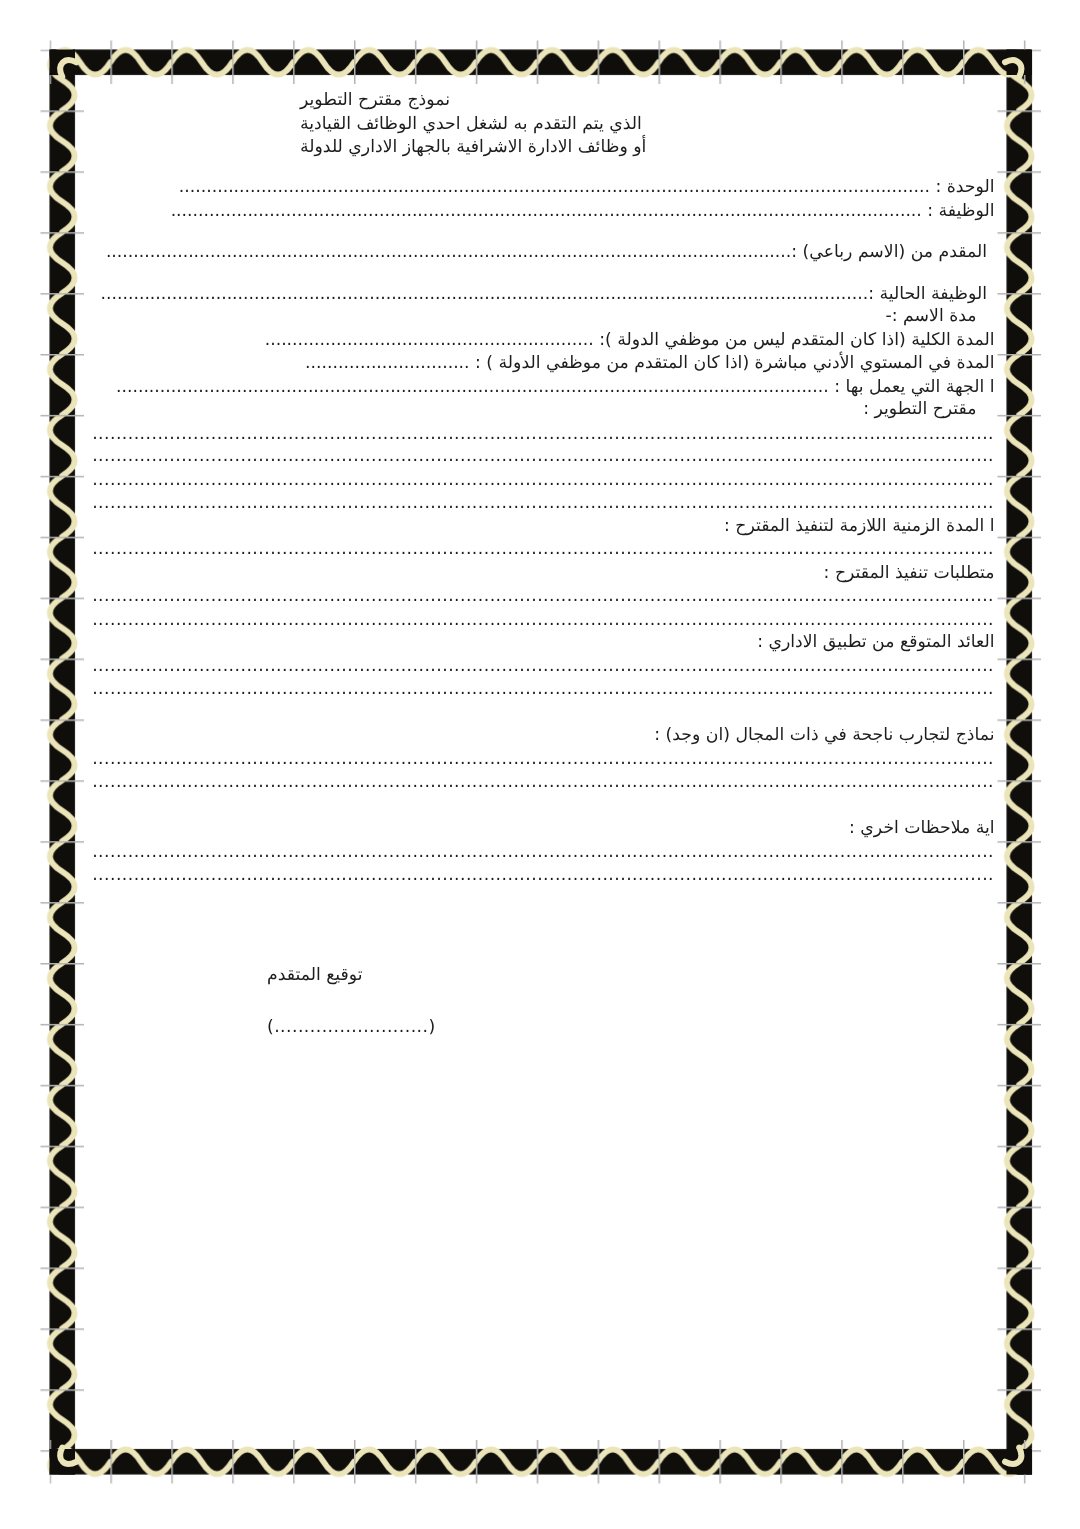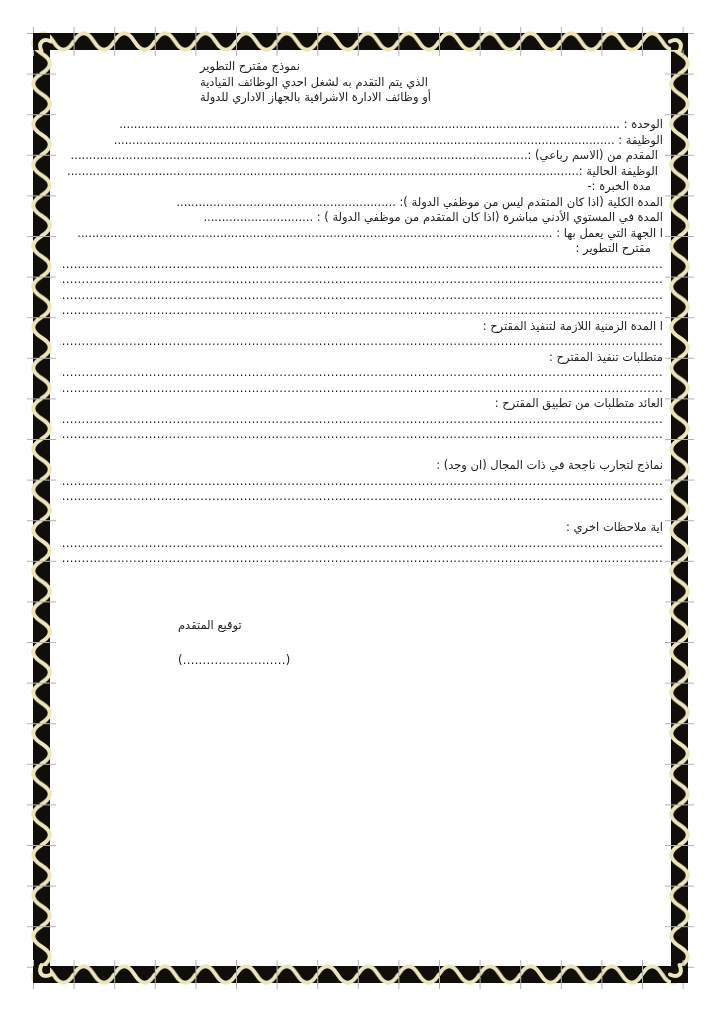--- a/index.html
+++ b/index.html
@@ -12,21 +12,21 @@
     position:absolute;left:60px;top:59px;width:603px;box-sizing:border-box;
     padding-left:140px;text-align:left;direction:rtl;
     font-size:11.5px;line-height:15.5px;white-space:nowrap;
   }
   .content{
     position:absolute;left:60px;top:117px;width:603px;
     direction:rtl;text-align:right;font-size:11.5px;line-height:15.5px;
   }
   .line{height:15.5px;white-space:nowrap;overflow:hidden;}
   .indent{padding-right:12px;box-sizing:border-box;}
-  .indent-sm{padding-right:5px;box-sizing:border-box;}
+  .indent-sm{padding-right:5px;box-sizing:border-box;margin-top:12px;}
   .dots{letter-spacing:0.3px;}
   .sig{text-align:left;padding-left:118px;box-sizing:border-box;margin-top:20px;}
 </style>
 </head>
 <body>
 
 <div class="page">
 
   <svg class="frame" width="720" height="1019">
     <defs>
@@ -68,35 +68,35 @@
     <div>نموذج مقترح التطوير</div>
     <div>الذي يتم التقدم به لشغل احدي الوظائف القيادية</div>
     <div>أو وظائف الادارة الاشرافية بالجهاز الاداري للدولة</div>
   </div>
 
   <div class="content">
     <div class="line"><span>الوحدة : </span><span class="dots">.........................................................................................................................................</span></div>
     <div class="line"><span>الوظيفة : </span><span class="dots">.........................................................................................................................................</span></div>
     <div class="line indent-sm"><span>المقدم من (الاسم رباعي) :</span><span class="dots">.............................................................................................................................</span></div>
     <div class="line indent-sm"><span>الوظيفة الحالية :</span><span class="dots">............................................................................................................................................</span></div>
-    <div class="line indent"><span>مدة الخبرة :-</span></div>
+    <div class="line indent"><span>مدة الاسم :-</span></div>
     <div class="line"><span>المدة الكلية (اذا كان المتقدم ليس من موظفي الدولة ): </span><span class="dots">............................................................</span></div>
     <div class="line"><span>المدة في المستوي الأدني مباشرة (اذا كان المتقدم من موظفي الدولة ) : </span><span class="dots">..............................</span></div>
     <div class="line"><span>ا الجهة التي يعمل بها : </span><span class="dots">..................................................................................................................................</span></div>
     <div class="line indent"><span>مقترح التطوير : </span></div>
     <div class="line"><span class="dots">..........................................................................................................................................................................</span></div>
     <div class="line"><span class="dots">..........................................................................................................................................................................</span></div>
     <div class="line"><span class="dots">..........................................................................................................................................................................</span></div>
     <div class="line"><span class="dots">..........................................................................................................................................................................</span></div>
     <div class="line"><span>ا المدة الزمنية اللازمة لتنفيذ المقترح : </span></div>
     <div class="line"><span class="dots">..........................................................................................................................................................................</span></div>
     <div class="line"><span>متطلبات تنفيذ المقترح : </span></div>
     <div class="line"><span class="dots">..........................................................................................................................................................................</span></div>
     <div class="line"><span class="dots">..........................................................................................................................................................................</span></div>
-    <div class="line"><span>العائد متطلبات من تطبيق المقترح : </span></div>
+    <div class="line"><span>العائد المتوقع من تطبيق الاداري : </span></div>
     <div class="line"><span class="dots">..........................................................................................................................................................................</span></div>
     <div class="line"><span class="dots">..........................................................................................................................................................................</span></div>
     <div class="line"></div>
     <div class="line"><span>نماذج لتجارب ناجحة في ذات المجال (ان وجد) : </span></div>
     <div class="line"><span class="dots">..........................................................................................................................................................................</span></div>
     <div class="line"><span class="dots">..........................................................................................................................................................................</span></div>
     <div class="line"></div>
     <div class="line"><span>اية ملاحظات اخري : </span></div>
     <div class="line"><span class="dots">..........................................................................................................................................................................</span></div>
     <div class="line"><span class="dots">..........................................................................................................................................................................</span></div>

